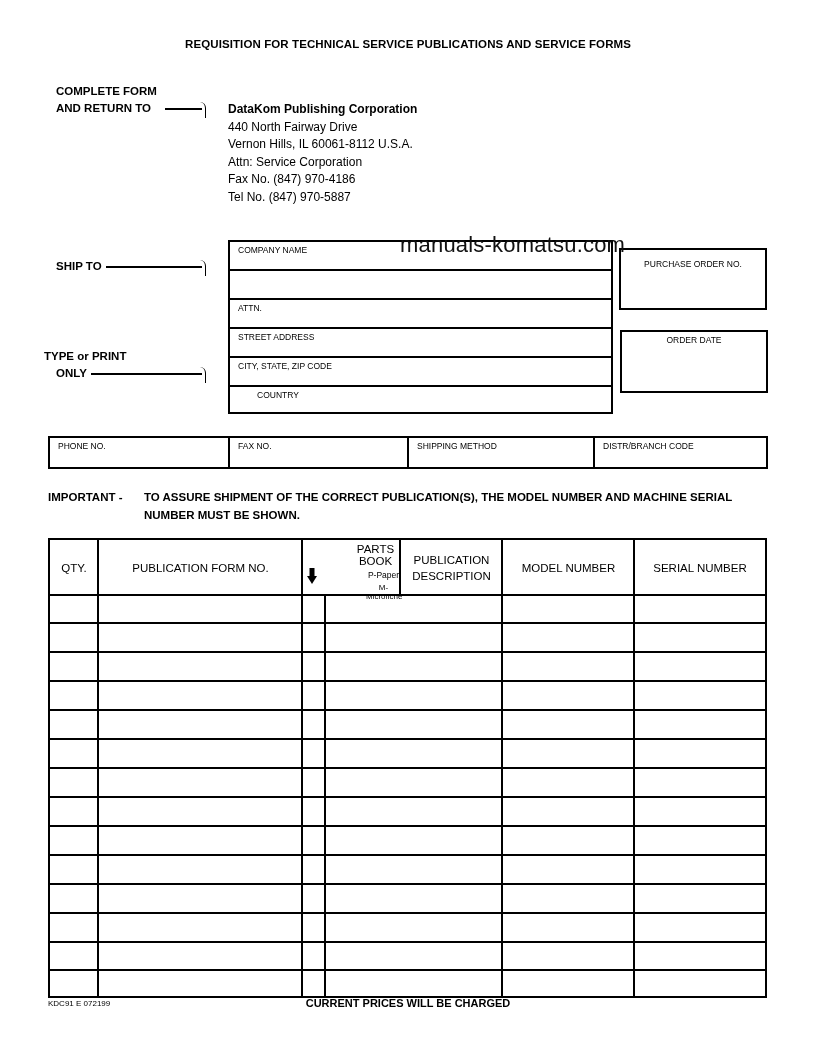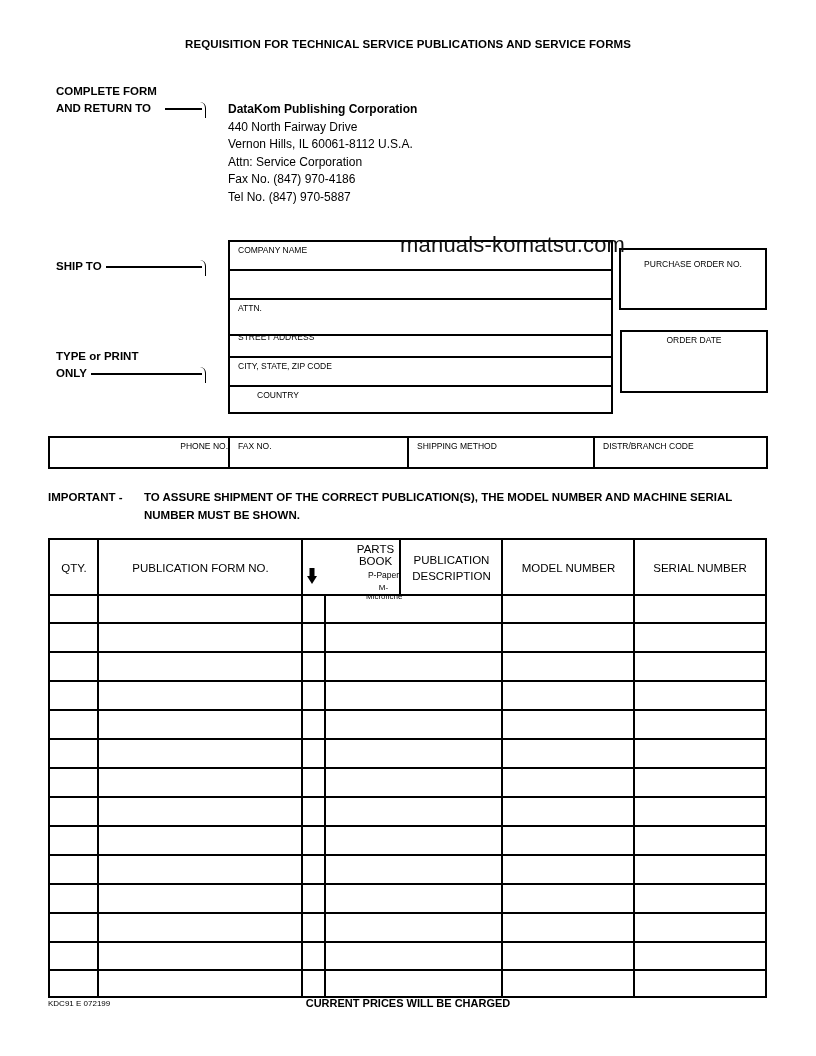--- a/index.html
+++ b/index.html
@@ -55,33 +55,33 @@
   <div>Vernon Hills, IL 60061-8112 U.S.A.</div>
   <div>Attn: Service Corporation</div>
   <div>Fax No. (847) 970-4186</div>
   <div>Tel No.  (847) 970-5887</div>
 </div>
 
 <div class="abs lbl-bold" style="left:48px; top:258px;">SHIP TO</div>
 <div class="abs arrow-line" style="left:106px; top:266px; width:96px;"></div>
 <div class="abs arrow-hook" style="left:200px; top:260px; height:16px;"></div>
 
-<div class="abs lbl-bold" style="left:48px; top:348px;">TYPE or PRINT</div>
+<div class="abs lbl-bold" style="left:36px; top:348px;">TYPE or PRINT</div>
 <div class="abs lbl-bold" style="left:48px; top:365px;">ONLY</div>
 <div class="abs arrow-line" style="left:91px; top:373px; width:111px;"></div>
 <div class="abs arrow-hook" style="left:200px; top:367px; height:16px;"></div>
 
 <div class="abs ship-box">
   <div class="ship-row" style="top:0; height:29px;">
     <div class="field-lbl">COMPANY NAME</div>
   </div>
   <div class="ship-row" style="top:29px; height:29px;">
     <div class="field-lbl"></div>
   </div>
-  <div class="ship-row" style="top:58px; height:36px;">
+  <div class="ship-row" style="top:58px; height:29px;">
     <div class="field-lbl">ATTN.</div>
   </div>
   <div class="ship-row" style="top:87px; height:29px;">
     <div class="field-lbl">STREET ADDRESS</div>
   </div>
   <div class="ship-row" style="top:116px; height:29px;">
     <div class="field-lbl">CITY, STATE, ZIP CODE</div>
   </div>
   <div class="ship-row" style="top:145px; height:27px; border-bottom:none;margin-left:19px;">
     <div class="field-lbl">COUNTRY</div>
@@ -91,21 +91,21 @@
 <div class="abs side-box" style="left:619px; top:248px; width:148px; height:62px;">
   <div class="field-lbl" style="padding-top:9px;">PURCHASE ORDER NO.</div>
 </div>
 <div class="abs side-box" style="left:620px; top:330px; width:148px; height:63px;">
   <div class="field-lbl" style="padding-top:3px;">ORDER DATE</div>
 </div>
 
 <div class="abs watermark">manuals-komatsu.com</div>
 
 <div class="abs info-row">
-  <div class="info-cell" style="width:180px;text-align:right;">
+  <div class="info-cell" style="width:180px;">
     <div class="field-lbl">PHONE NO.</div>
   </div>
   <div class="info-cell" style="width:179px;">
     <div class="field-lbl">FAX NO.</div>
   </div>
   <div class="info-cell" style="width:186px;">
     <div class="field-lbl">SHIPPING METHOD</div>
   </div>
   <div class="info-cell" style="flex:1;">
     <div class="field-lbl">DISTR/BRANCH CODE</div>

